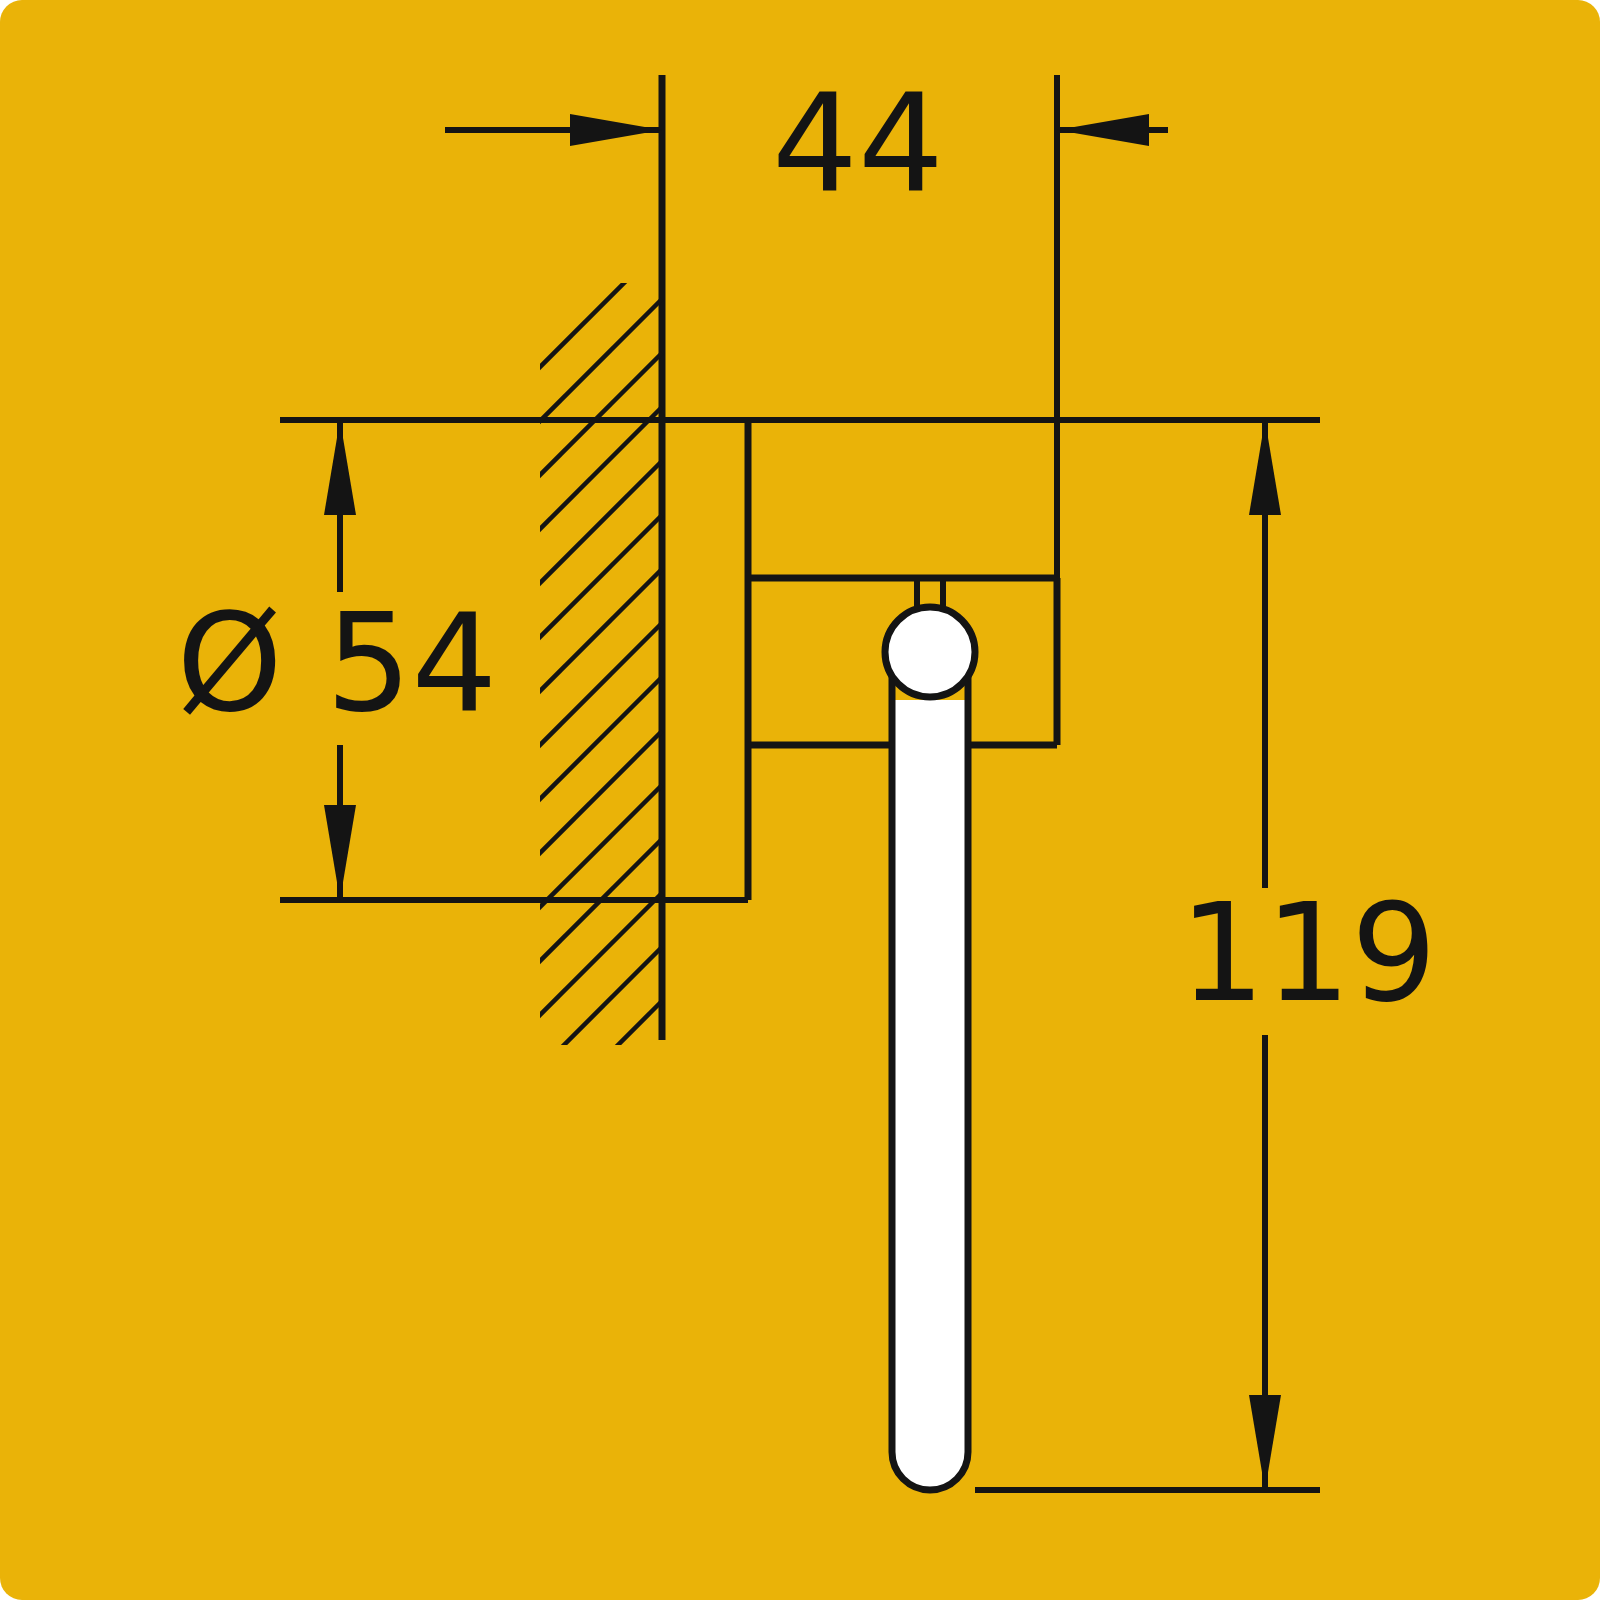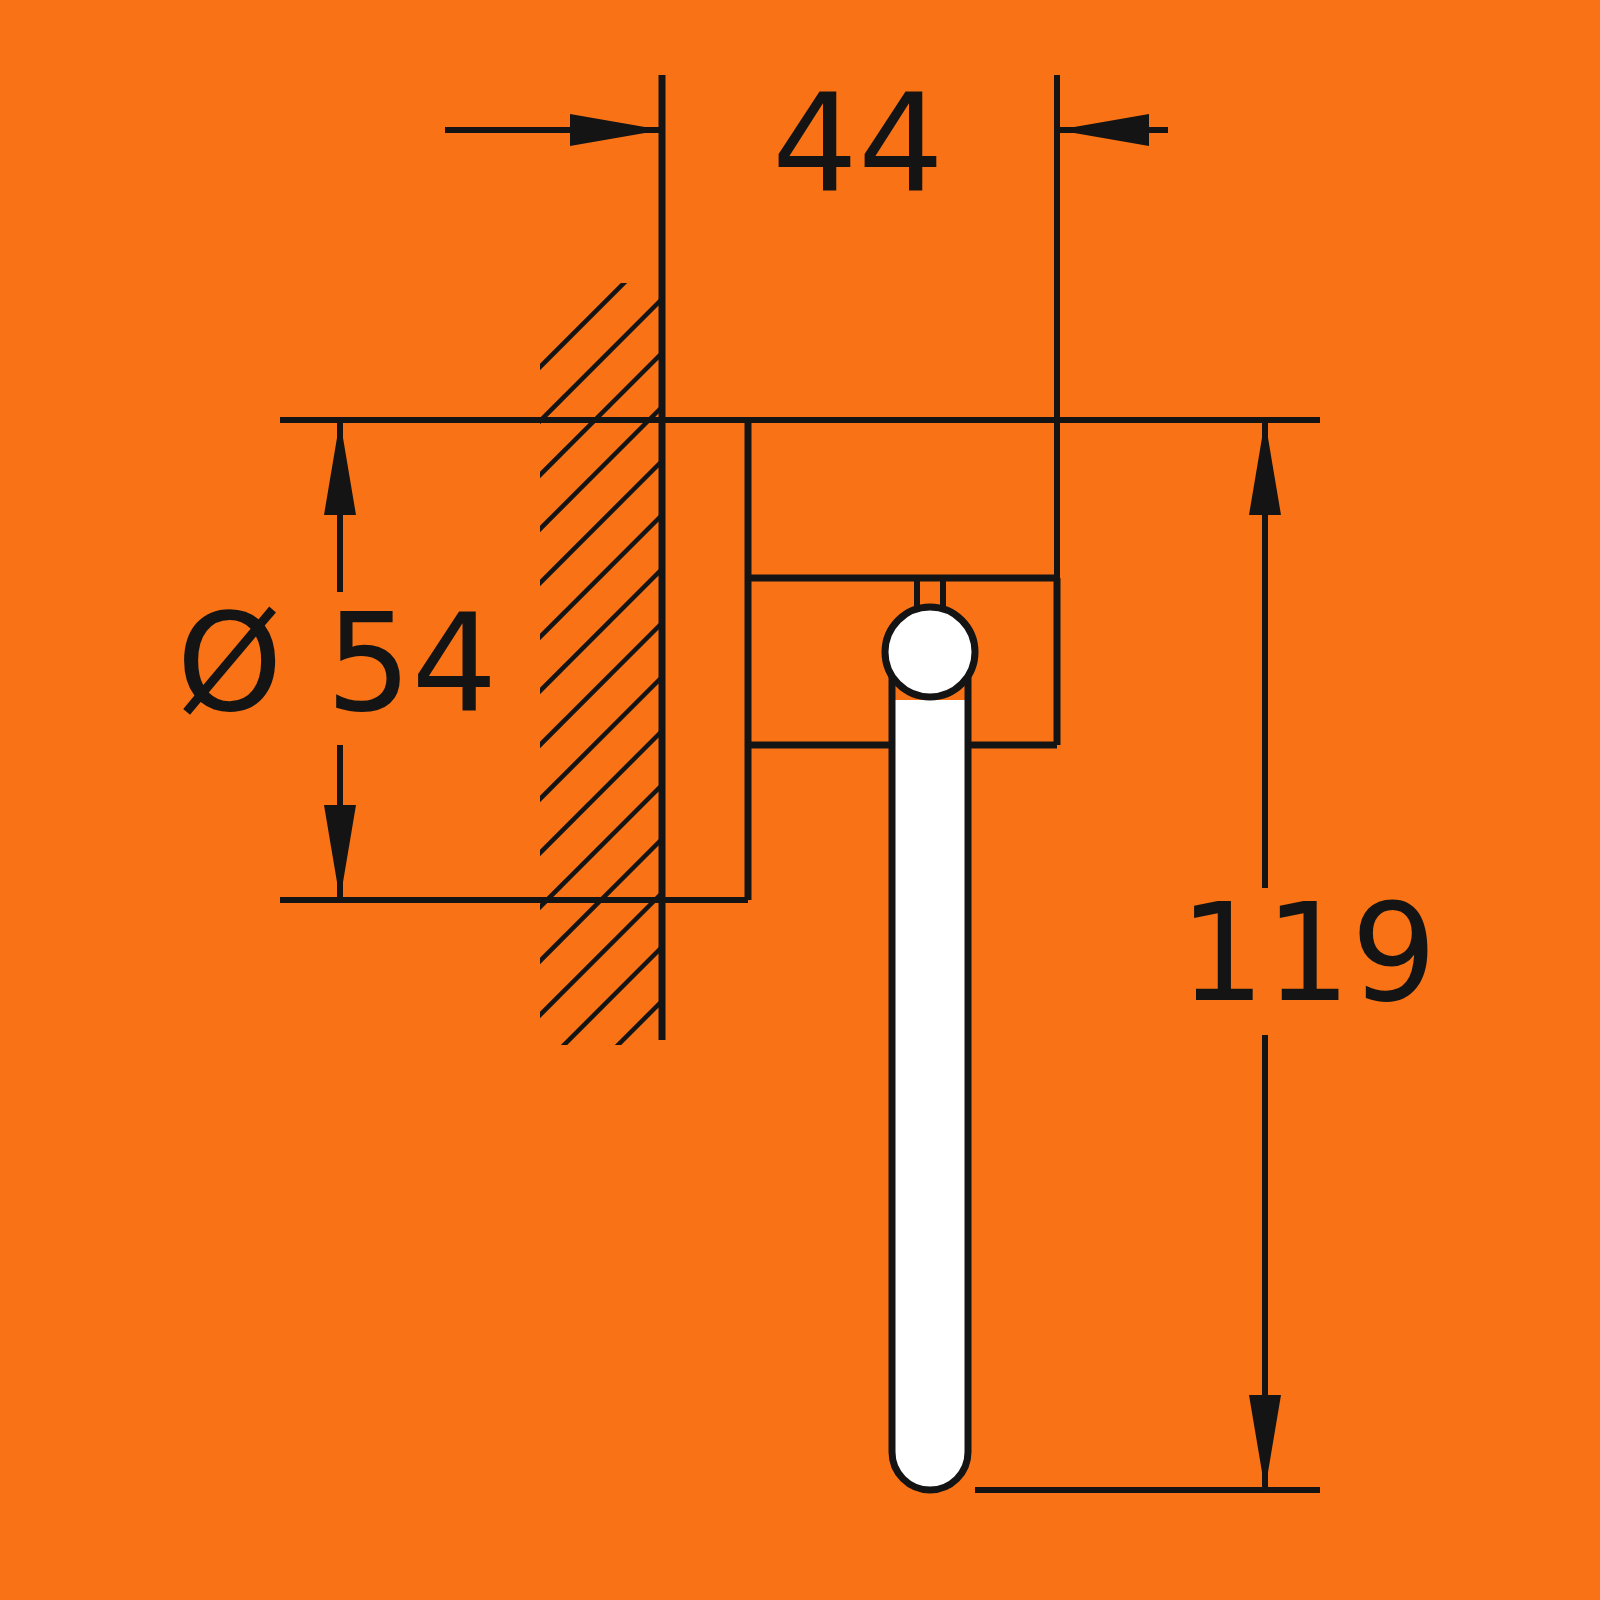--- a/index.html
+++ b/index.html
@@ -7,21 +7,22 @@
     padding: 0;
     background: #ffffff;
     width: 1600px;
     height: 1600px;
     overflow: hidden;
   }
   .drawing-stage {
     width: 1600px;
     height: 1600px;
     position: relative;
-    background: #f97316;
+    background: #eab308;
+    border-radius: 22px;
   }
   svg text {
     font-family: "DejaVu Sans", "Liberation Sans", sans-serif;
     font-size: 135px;
     font-weight: 400;
   }
 </style>
 </head>
 <body>
 

